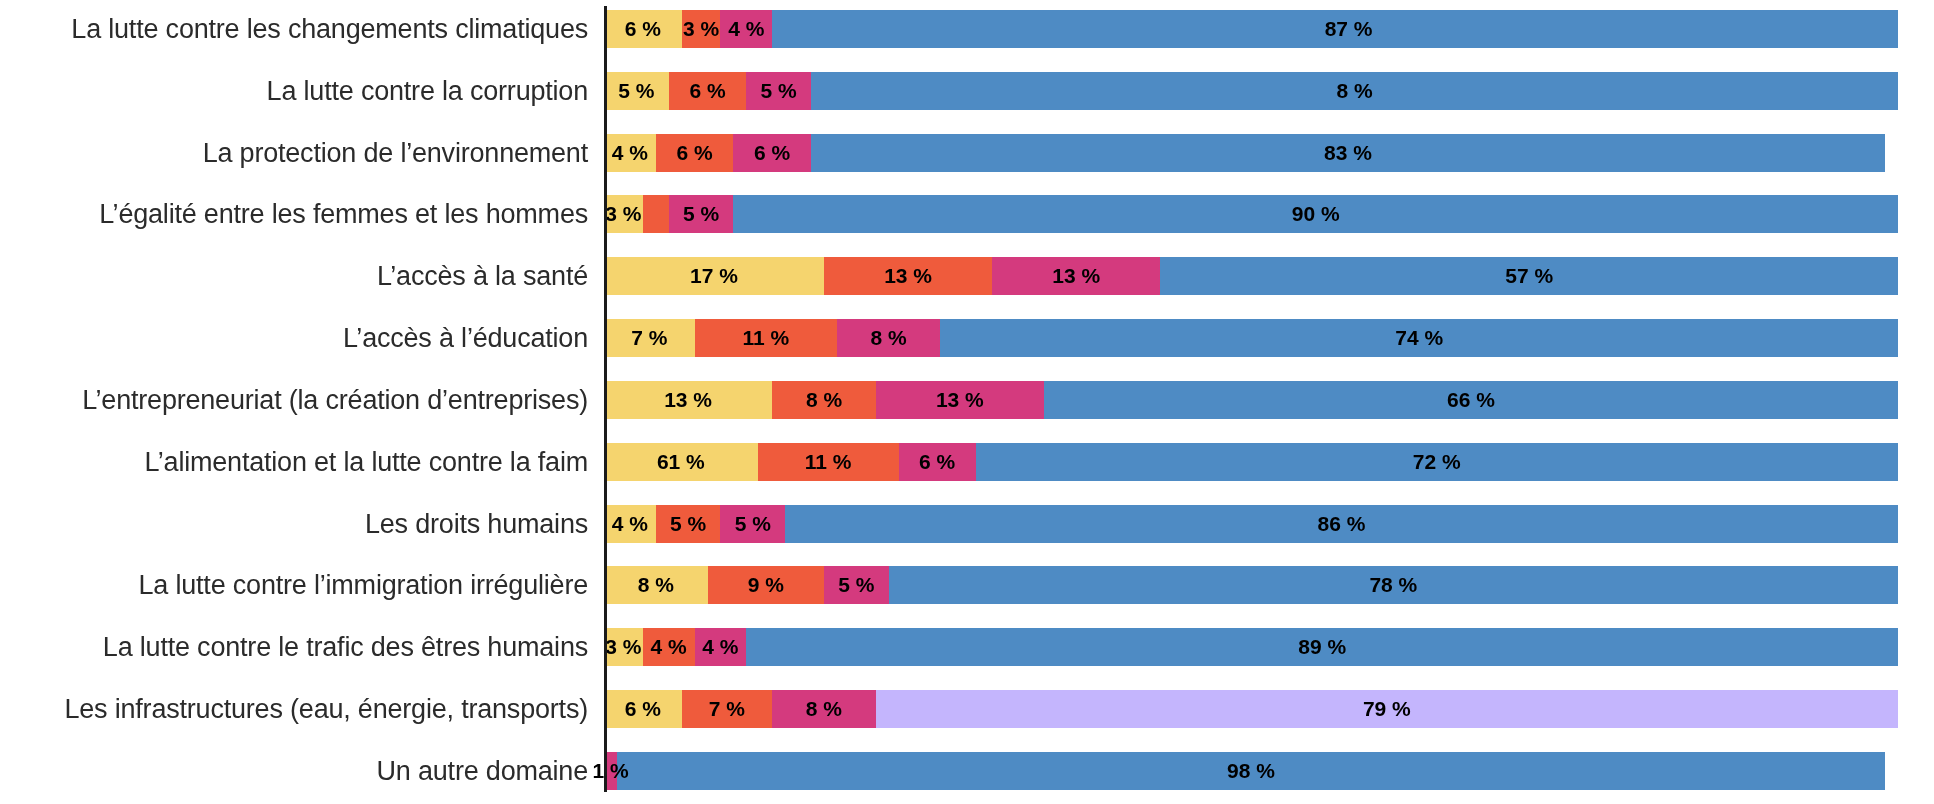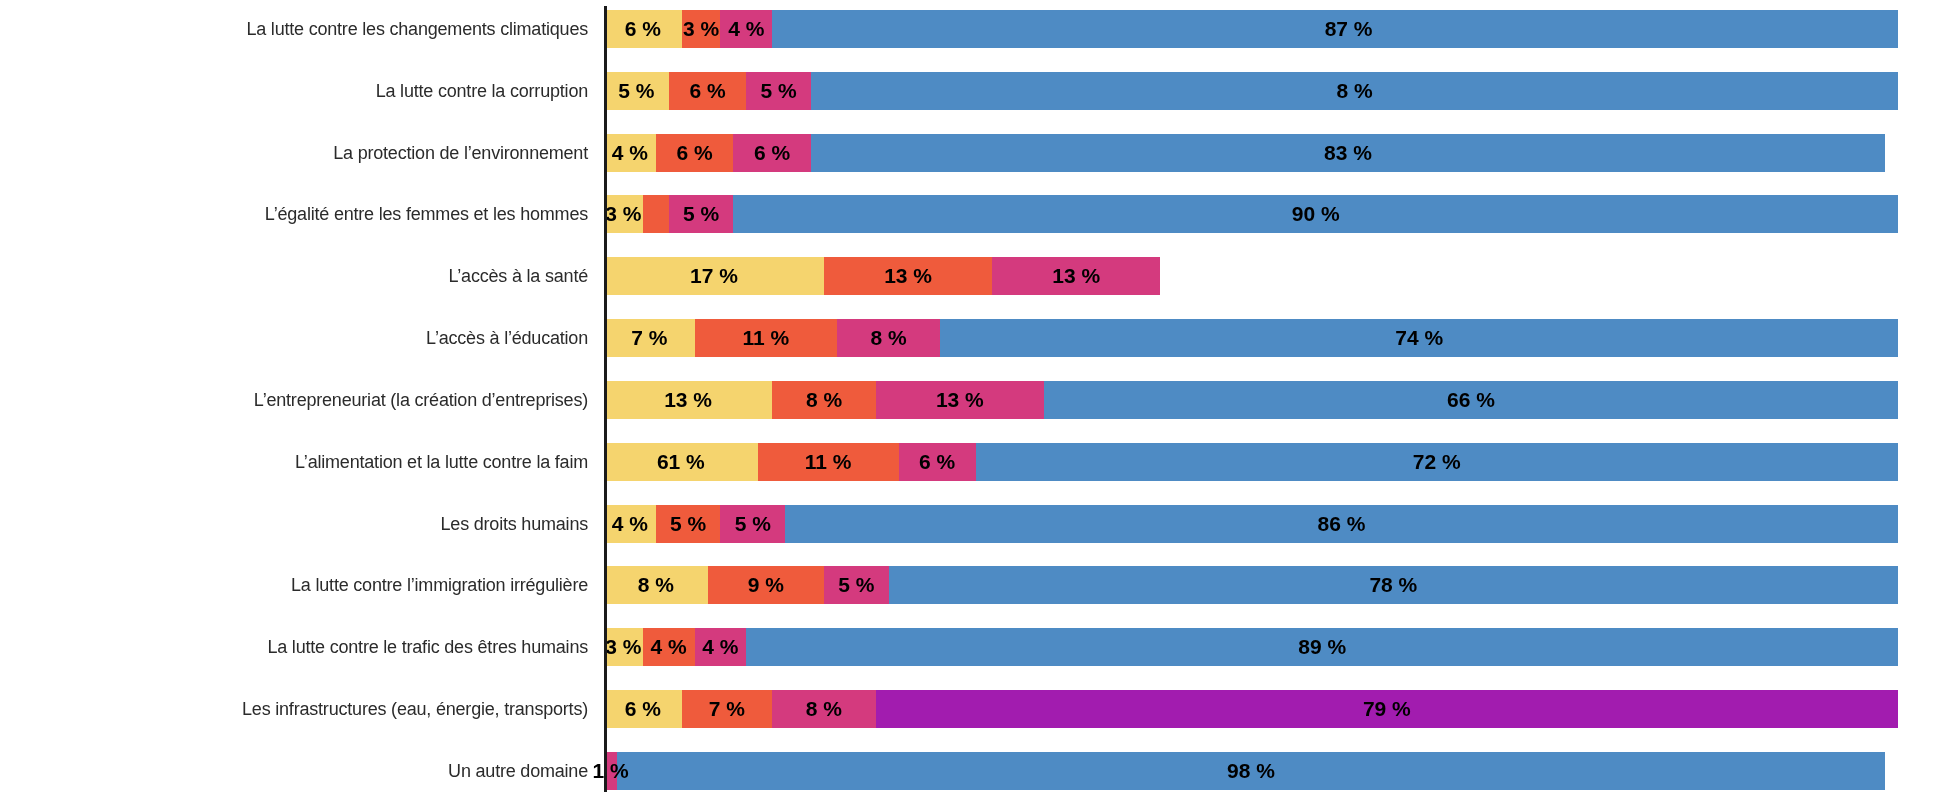--- a/index.html
+++ b/index.html
@@ -40,21 +40,21 @@
     height: 38px;
     flex: 0 0 auto;
   }
 
   .row-label {
     width: 604px;
     flex: 0 0 604px;
     text-align: right;
     padding-right: 16px;
     box-sizing: border-box;
-    font-size: 18px;
+    font-size: 27px;
     line-height: 32px;
     color: #2b2b2b;
     letter-spacing: -0.2px;
     white-space: nowrap;
   }
 
   .bar {
     position: relative;
     height: 38px;
     flex: 1 1 auto;
@@ -174,20 +174,23 @@
         <div class="bar">
           <div class="seg" style="width: 17%; background: rgb(245, 212, 110);">
             <span class="seg-label">17 %</span>
           </div>
           <div class="seg" style="width: 13%; background: rgb(239, 91, 60);">
             <span class="seg-label">13 %</span>
           </div>
           <div class="seg" style="width: 13%; background: rgb(212, 58, 126);">
             <span class="seg-label">13 %</span>
           </div>
+          <div class="seg" style="width: 57%; background: rgb(78, 139, 196);">
+            <span class="seg-label">57 %</span>
+          </div>
         </div>
       </div>
       <div class="row">
         <div class="row-label">L’accès à l’éducation</div>
         <div class="bar">
           <div class="seg" style="width: 7%; background: rgb(245, 212, 110);">
             <span class="seg-label">7 %</span>
           </div>
           <div class="seg" style="width: 11%; background: rgb(239, 91, 60);">
             <span class="seg-label">11 %</span>
@@ -290,21 +293,21 @@
         <div class="bar">
           <div class="seg" style="width: 6%; background: rgb(245, 212, 110);">
             <span class="seg-label">6 %</span>
           </div>
           <div class="seg" style="width: 7%; background: rgb(239, 91, 60);">
             <span class="seg-label">7 %</span>
           </div>
           <div class="seg" style="width: 8%; background: rgb(212, 58, 126);">
             <span class="seg-label">8 %</span>
           </div>
-          <div class="seg" style="width: 79%; background: #a21caf;">
+          <div class="seg" style="width: 79%; background: #c4b5fd;">
             <span class="seg-label">79 %</span>
           </div>
         </div>
       </div>
       <div class="row">
         <div class="row-label">Un autre domaine</div>
         <div class="bar">
           <div class="seg narrow" style="width: 1%; background: rgb(212, 58, 126);">
             <span class="seg-label">1 %</span>
           </div>

